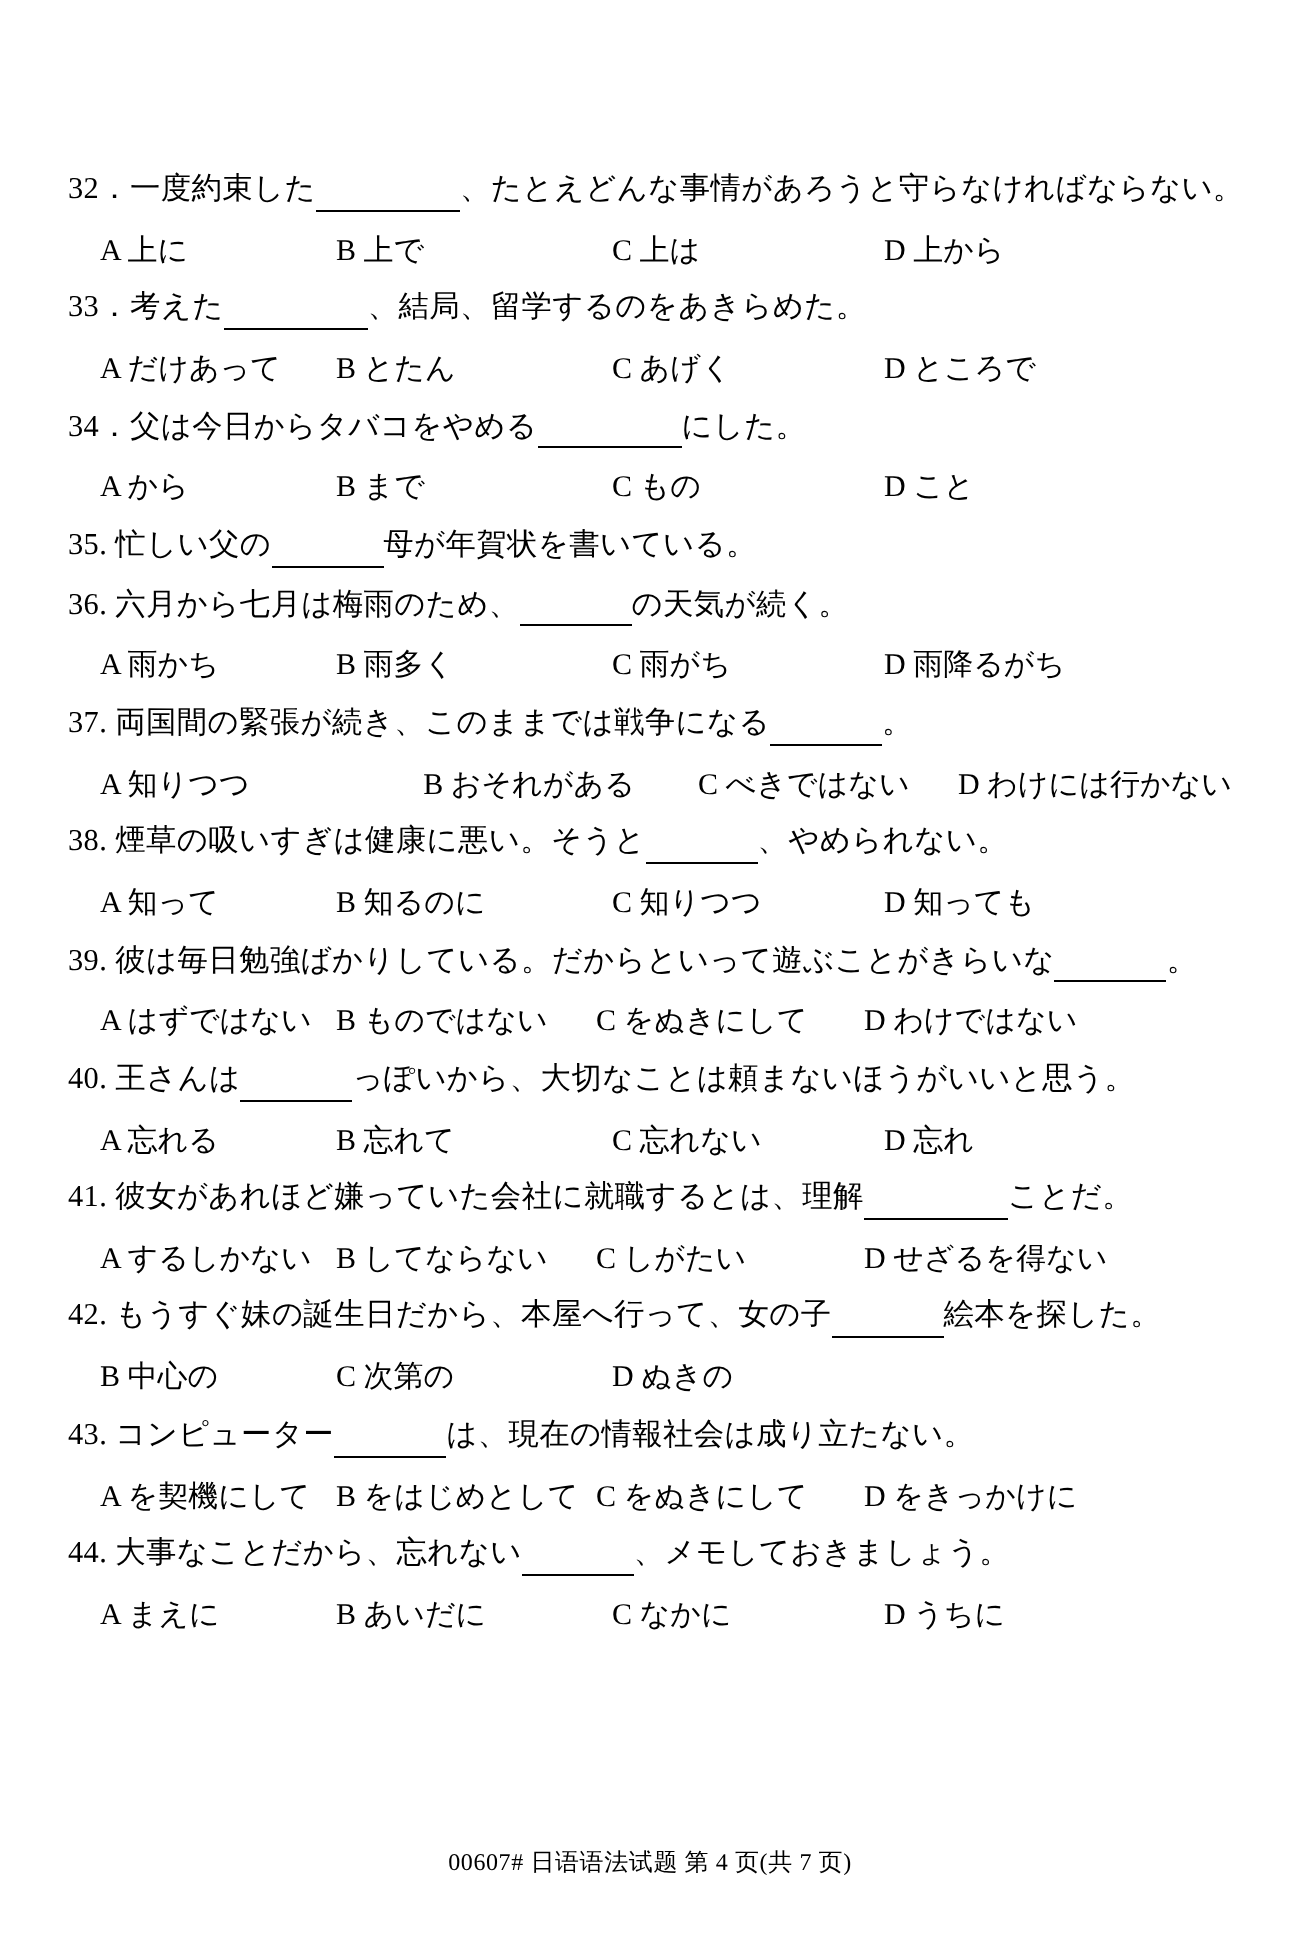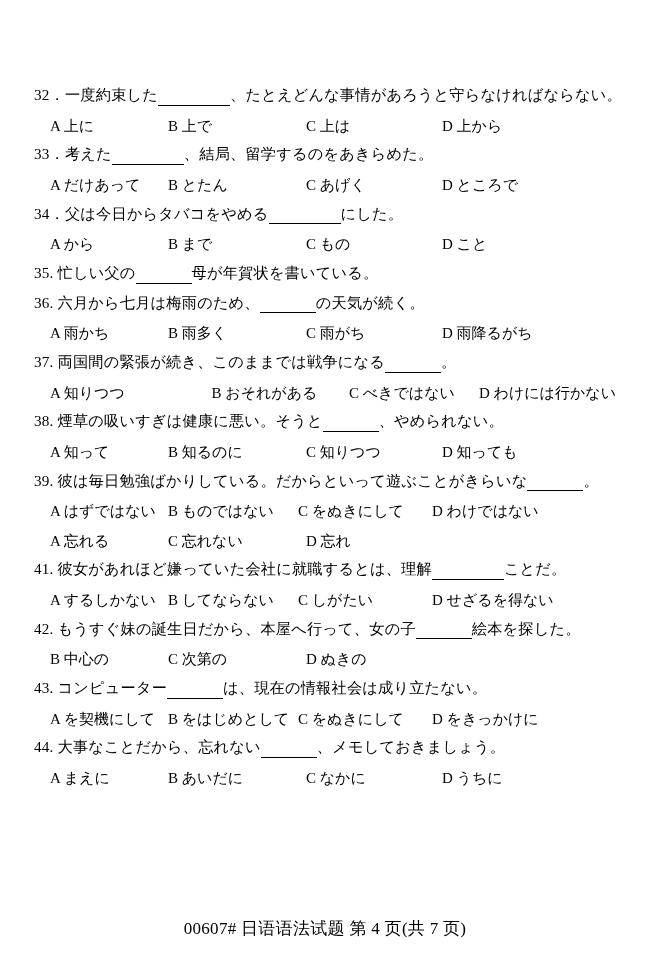--- a/index.html
+++ b/index.html
@@ -66,21 +66,21 @@
   .gridX .opt:nth-child(2) { width: 130px; }
   .gridX .opt:nth-child(3) { width: 134px; }
   .gridX .opt:nth-child(4) { width: auto; }
   .indent1 { padding-left: 16px; }
   .footer {
     position: absolute;
     left: 0;
     bottom: 38px;
     width: 650px;
     text-align: center;
-    font-size: 17px;
+    font-size: 12px;
     letter-spacing: 0.3px;
   }
 </style>
 </head>
 <body>
 
 <div class="page">
   <div id="questions">
       <div class="question">
         <div class="stem"><span>32．一度約束した</span><span class="blank b-lg">&nbsp;</span><span>、たとえどんな事情があろうと守らなければならない。</span></div>
@@ -142,22 +142,24 @@
       <div class="question">
         <div class="stem"><span>39. 彼は毎日勉強ばかりしている。だからといって遊ぶことがきらいな</span><span class="blank b-md">&nbsp;</span><span>。</span></div>
         <div class="options gridX indent1">
           <span class="opt">A はずではない</span>
           <span class="opt">B ものではない</span>
           <span class="opt">C をぬきにして</span>
           <span class="opt">D わけではない</span>
         </div>
       </div>
       <div class="question">
+        <div class="stem"><span>40. 王さんは</span><span class="blank b-md">&nbsp;</span><span>っぽいから、大切なことは頼まないほうがいいと思う。</span></div>
         <div class="options grid4 indent1">
           <span class="opt">A 忘れる</span>
+          <span class="opt">B 忘れて</span>
           <span class="opt">C 忘れない</span>
           <span class="opt">D 忘れ</span>
         </div>
       </div>
       <div class="question">
         <div class="stem"><span>41. 彼女があれほど嫌っていた会社に就職するとは、理解</span><span class="blank b-lg">&nbsp;</span><span>ことだ。</span></div>
         <div class="options gridX indent1">
           <span class="opt">A するしかない</span>
           <span class="opt">B してならない</span>
           <span class="opt">C しがたい</span>

